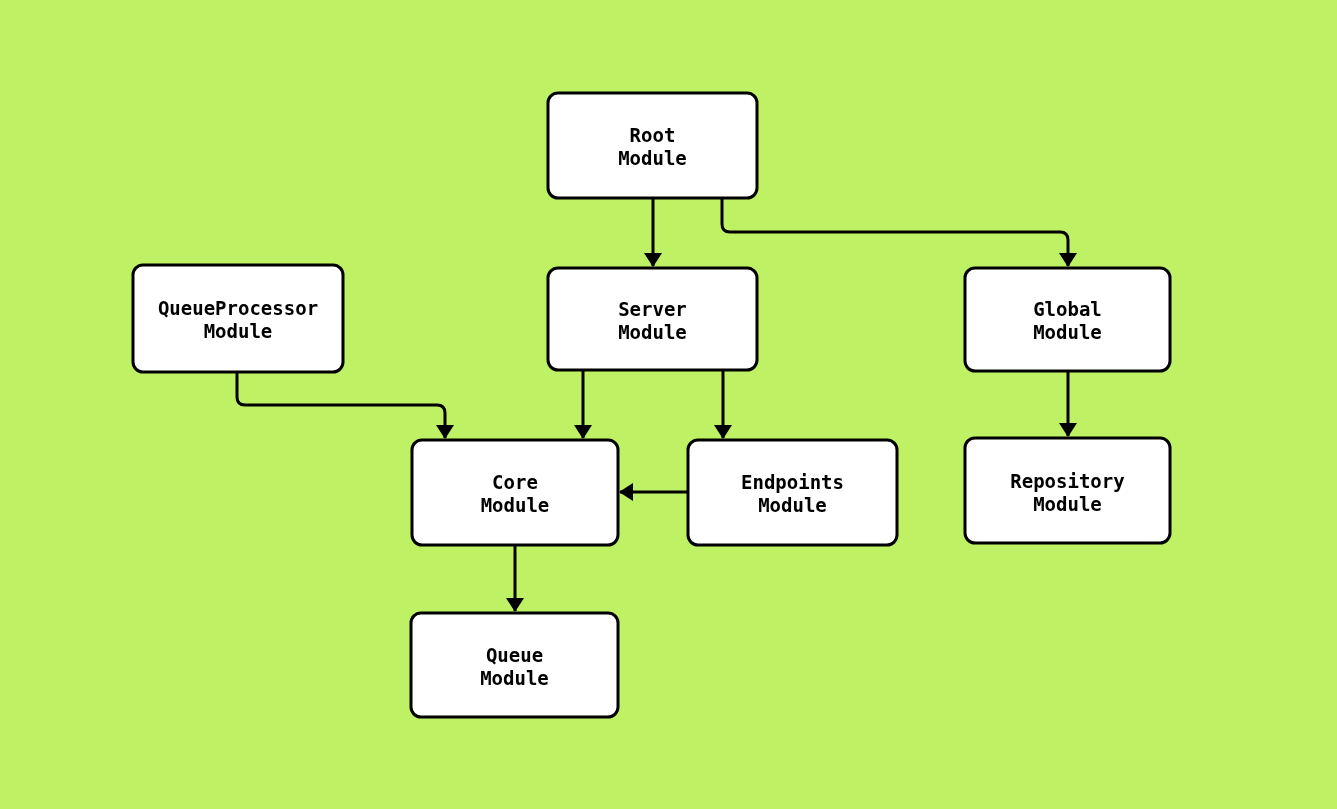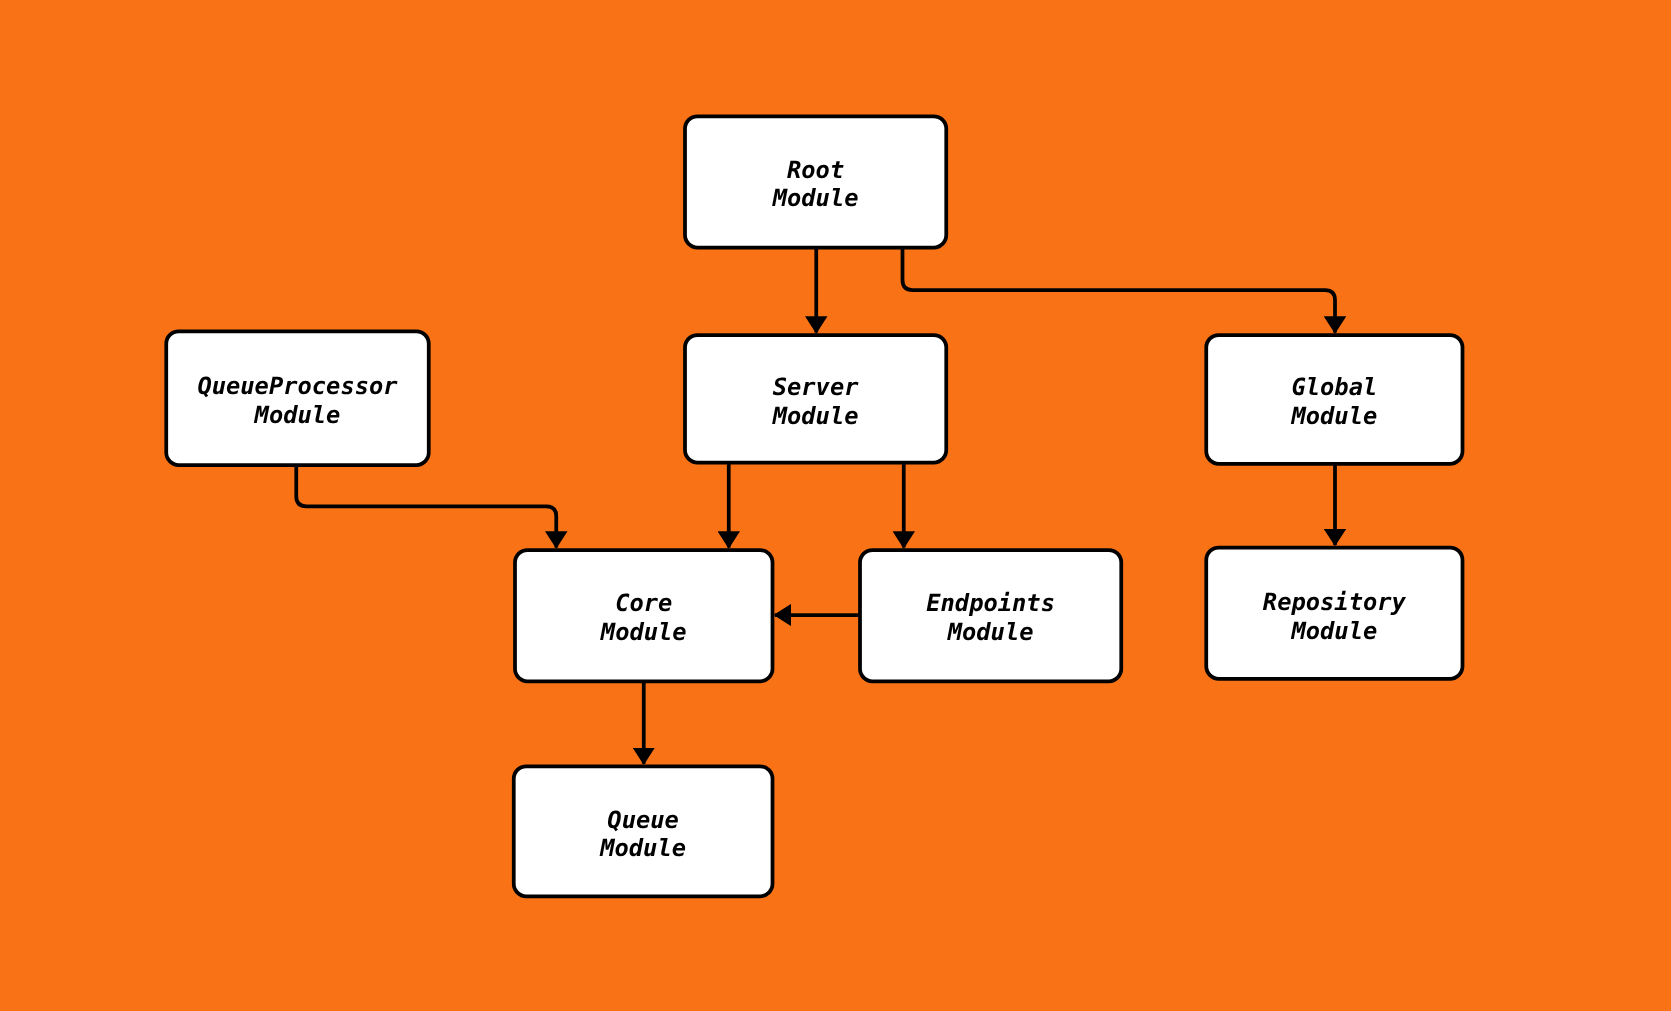--- a/index.html
+++ b/index.html
@@ -4,23 +4,22 @@
 <style>
   html, body {
     margin: 0;
     padding: 0;
     background: #ffffff;
   }
   .canvas {
     position: relative;
     width: 1337px;
     height: 809px;
-    background: #f97316;
+    background: #bef264;
     overflow: hidden;
-    font-style: italic;
   }
   svg {
     display: block;
     width: 1337px;
     height: 809px;
   }
   .node rect {
     fill: #ffffff;
     stroke: #000000;
     stroke-width: 3;

